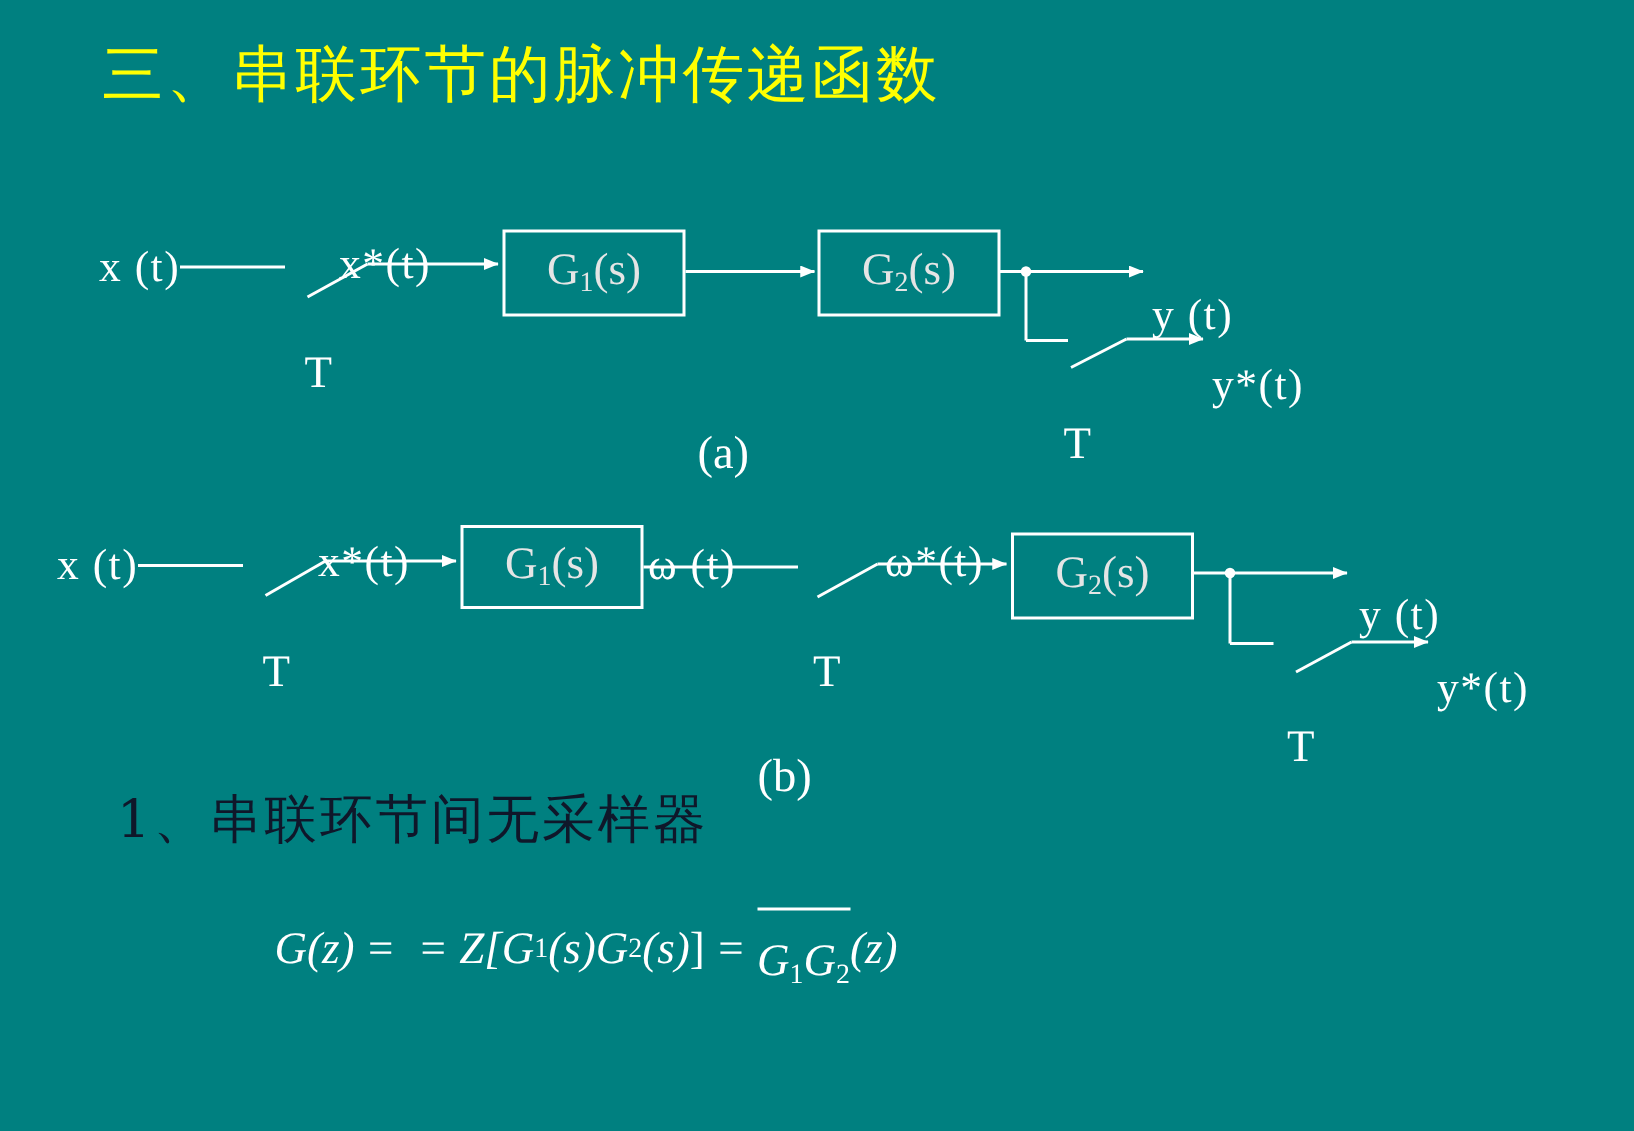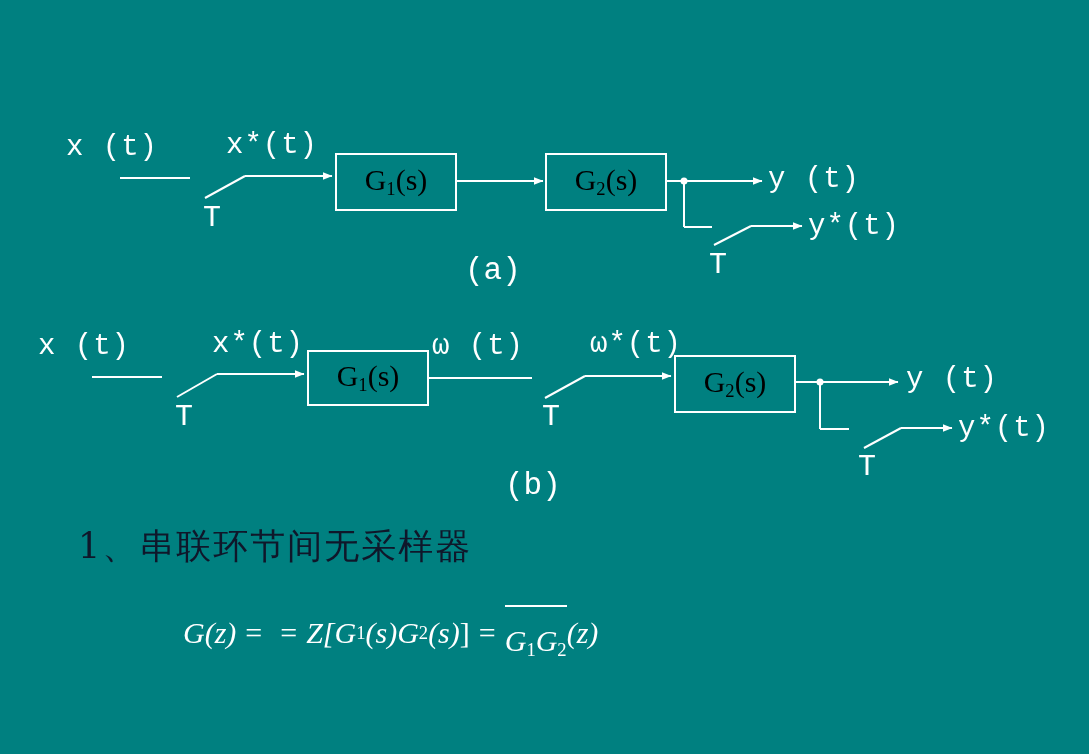--- a/index.html
+++ b/index.html
@@ -36,23 +36,24 @@
     top: 523px;
     font-family: "DejaVu Serif", serif;
     font-size: 35px;
     color: #0f172a;
     letter-spacing: 2px;
     white-space: nowrap;
   }
   .lbl {
     position: absolute;
     color: #ffffff;
-    font-family: Liberation Mono, monospace;
+    font-family: Liberation Serif, serif;
     white-space: nowrap;
     line-height: 1;
+    margin-top: 31px;
   }
   .sig {
     font-size: 29px;
     letter-spacing: 1px;
   }
   .tlabel {
     font-size: 30px;
   }
   .caption {
     font-size: 31px;
@@ -105,28 +106,29 @@
     height: 754px;
     pointer-events: none;
   }
   .boxrect {
     position: absolute;
     border: 2px solid #ffffff;
     box-sizing: border-box;
     display: flex;
     align-items: center;
     justify-content: center;
-    color: #000000;
+    color: #e5e5e5;
   }
 </style>
 </head>
 <body style="background: rgb(0, 128, 128);">
 
 <div id="slide">
 
+  <div class="title">三、串联环节的脉冲传递函数</div>
 
   <svg class="wires" viewBox="0 0 1089 754" xmlns="http://www.w3.org/2000/svg">
     <defs>
       <marker id="arw" markerWidth="10" markerHeight="8" refX="9.5" refY="4" orient="auto" markerUnits="userSpaceOnUse">
         <path d="M0,0 L10,4 L0,8 z" fill="#ffffff"></path>
       </marker>
     </defs>
 
     <line x1="120" y1="178" x2="190" y2="178" stroke="#ffffff" stroke-width="2"></line>
 

